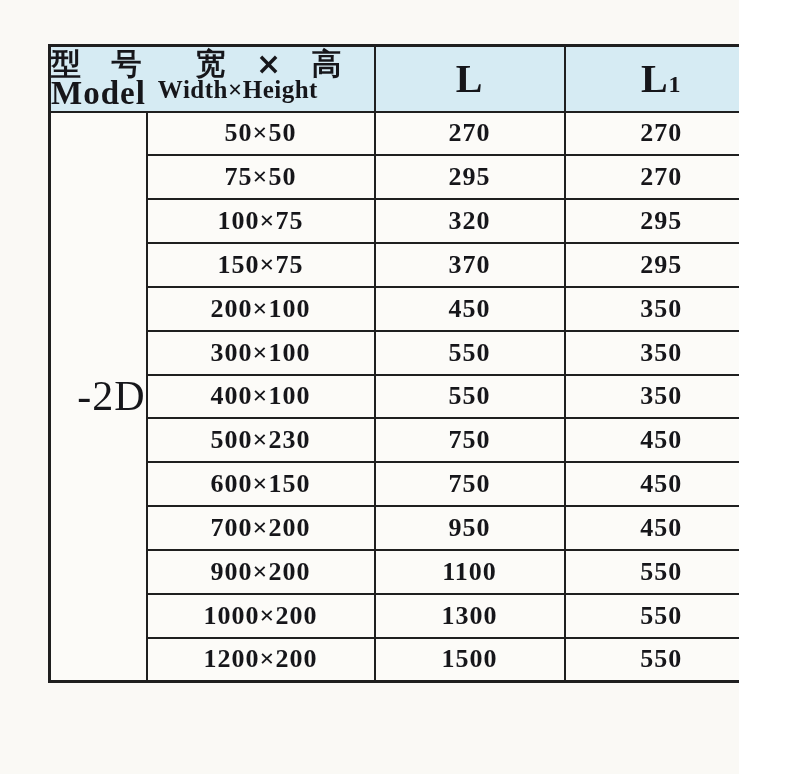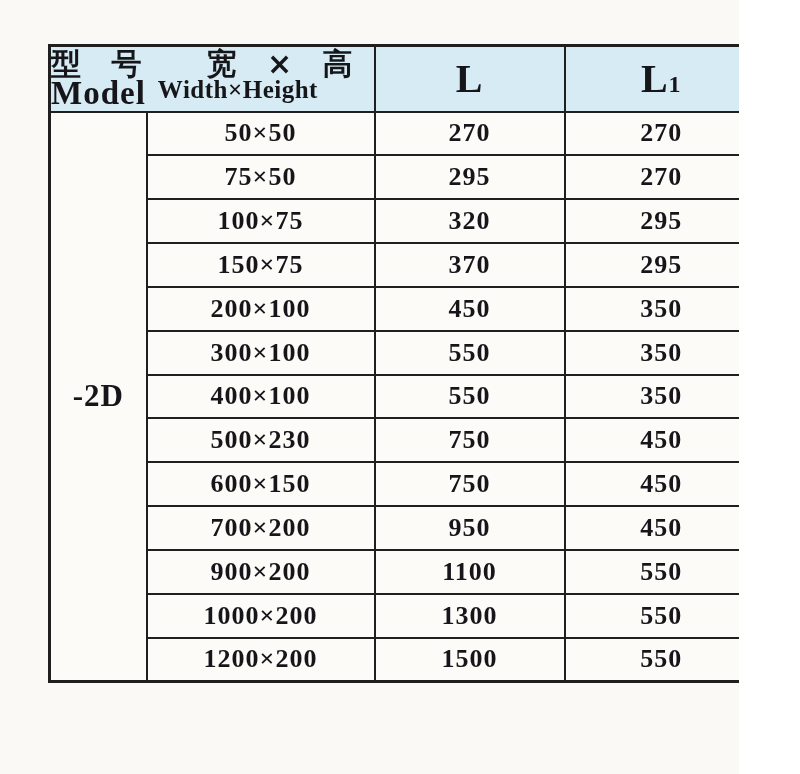--- a/index.html
+++ b/index.html
@@ -46,21 +46,21 @@
   .zh-line {
     display: flex;
     align-items: baseline;
     font-family: "DejaVu Sans", "Liberation Sans", sans-serif;
     font-weight: 700;
     font-size: 30px;
     line-height: 1.05;
     letter-spacing: 10px;
     white-space: nowrap;
   }
-  .zh-size { margin-left: 55px; }
+  .zh-size { margin-left: 44px; }
 
   .en-line {
     display: flex;
     align-items: flex-start;
     line-height: 1.0;
     margin-top: -2px;
     white-space: nowrap;
   }
   .en-model {
     font-weight: 700;
@@ -81,24 +81,24 @@
     letter-spacing: 1px;
   }
   .l1-sub {
     font-size: 24px;
     font-weight: 700;
   }
 
   tbody tr { height: 43.85px; }
 
   .td-model {
-    text-align: center;
+    text-align: right;
     vertical-align: middle;
-    font-weight: 700;
-    font-size: 31px;
+    font-weight: 400;
+    font-size: 42px;
     letter-spacing: 1px;
   }
   .td-size, .td-num {
     text-align: center;
     vertical-align: middle;
     font-weight: 700;
     font-size: 26px;
     letter-spacing: 1px;
   }
 </style>

